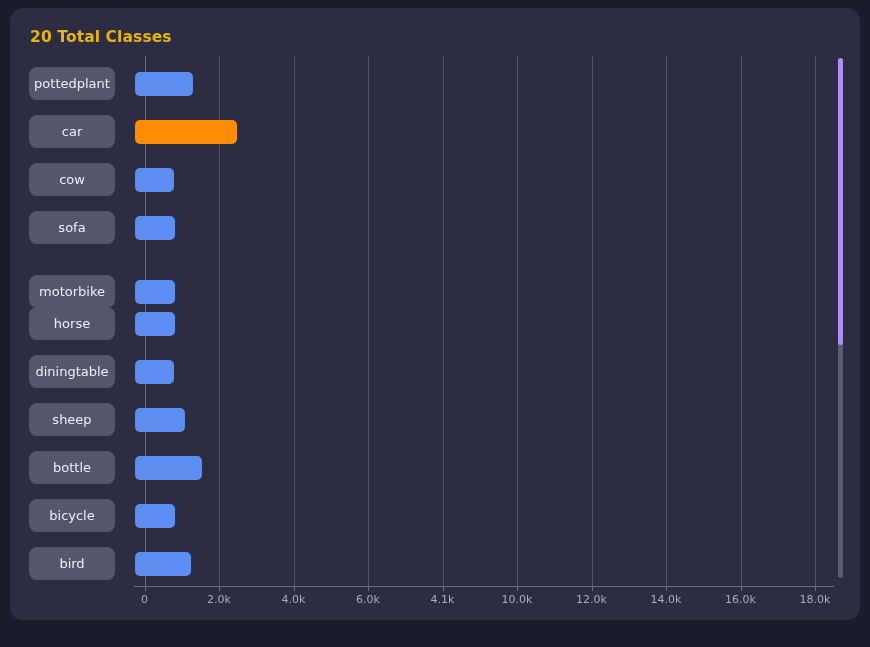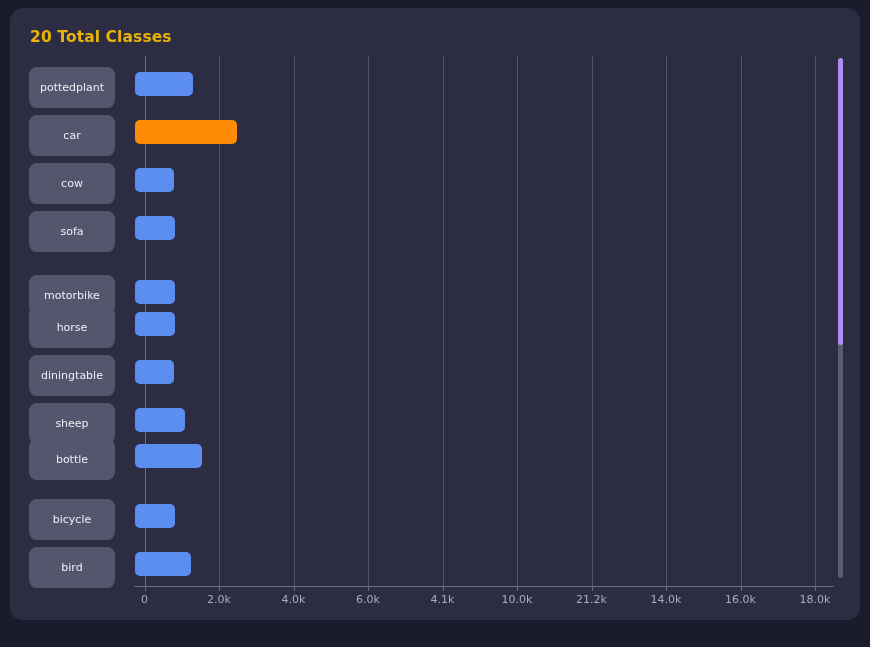--- a/index.html
+++ b/index.html
@@ -96,25 +96,25 @@
     left: 0;
     width: 850px;
     height: 38px;
   }
 
   .cat-pill {
     position: absolute;
     left: 19px;
     top: 0;
     width: 86px;
-    height: 41px;
+    height: 33px;
     border-radius: 8px;
     background: #55566e;
     color: #edeef6;
-    font-size: 11px;
+    font-size: 13px;
     display: flex;
     align-items: center;
     justify-content: center;
     box-sizing: border-box;
     white-space: nowrap;
   }
 
   .bar {
     position: absolute;
     left: 125px;
@@ -171,21 +171,21 @@
         <div class="tick-mark" style="left: 358px;"></div>
         <div class="tick-label" style="left: 358px;">6.0k</div>
         <div class="gridline" style="left: 432.5px;"></div>
         <div class="tick-mark" style="left: 432.5px;"></div>
         <div class="tick-label" style="left: 432.5px;">4.1k</div>
         <div class="gridline" style="left: 507px;"></div>
         <div class="tick-mark" style="left: 507px;"></div>
         <div class="tick-label" style="left: 507px;">10.0k</div>
         <div class="gridline" style="left: 581.5px;"></div>
         <div class="tick-mark" style="left: 581.5px;"></div>
-        <div class="tick-label" style="left: 581.5px;">21.2k</div>
+        <div class="tick-label" style="left: 581.5px;">12.0k</div>
         <div class="gridline" style="left: 656px;"></div>
         <div class="tick-mark" style="left: 656px;"></div>
         <div class="tick-label" style="left: 656px;">14.0k</div>
         <div class="gridline" style="left: 730.5px;"></div>
         <div class="tick-mark" style="left: 730.5px;"></div>
         <div class="tick-label" style="left: 730.5px;">16.0k</div>
         <div class="gridline" style="left: 805px;"></div>
         <div class="tick-mark" style="left: 805px;"></div>
         <div class="tick-label" style="left: 805px; text-align: right;">18.0k</div>
         <div class="row" style="top: 59px;">
@@ -213,21 +213,21 @@
           <div class="bar" style="width: 40.4175px;"></div>
         </div>
         <div class="row" style="top: 347px;">
           <div class="cat-pill">diningtable</div>
           <div class="bar" style="width: 39.3px;"></div>
         </div>
         <div class="row" style="top: 395px;">
           <div class="cat-pill">sheep</div>
           <div class="bar" style="width: 49.73px;"></div>
         </div>
-        <div class="row" style="top: 431px; text-decoration: underline;">
+        <div class="row" style="top: 443px; text-decoration: underline;">
           <div class="cat-pill">bottle</div>
           <div class="bar" style="width: 66.865px;"></div>
         </div>
         <div class="row" style="top: 491px;">
           <div class="cat-pill">bicycle</div>
           <div class="bar" style="width: 40.4175px;"></div>
         </div>
         <div class="row" style="top: 539px;">
           <div class="cat-pill">bird</div>
           <div class="bar" style="width: 56.0625px;"></div>

